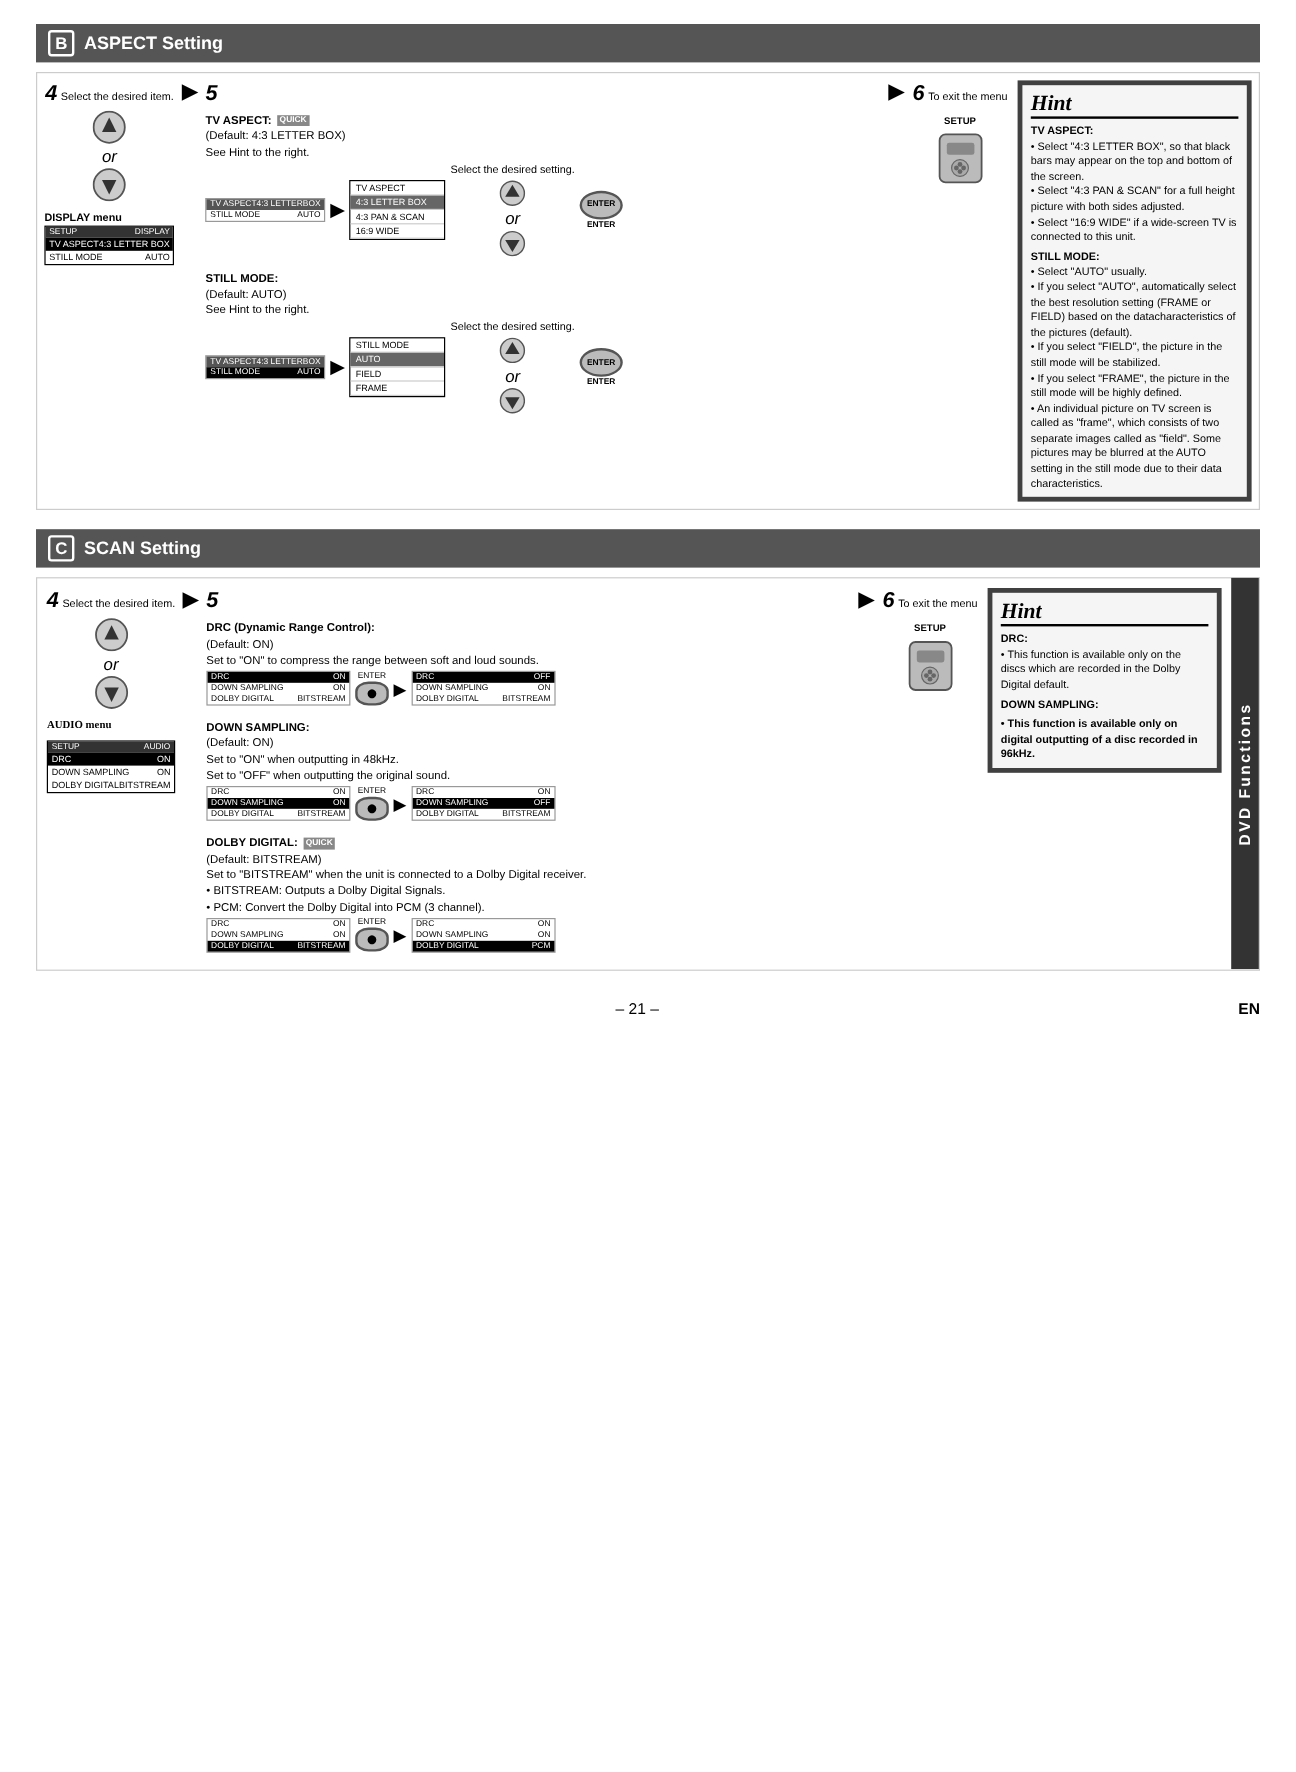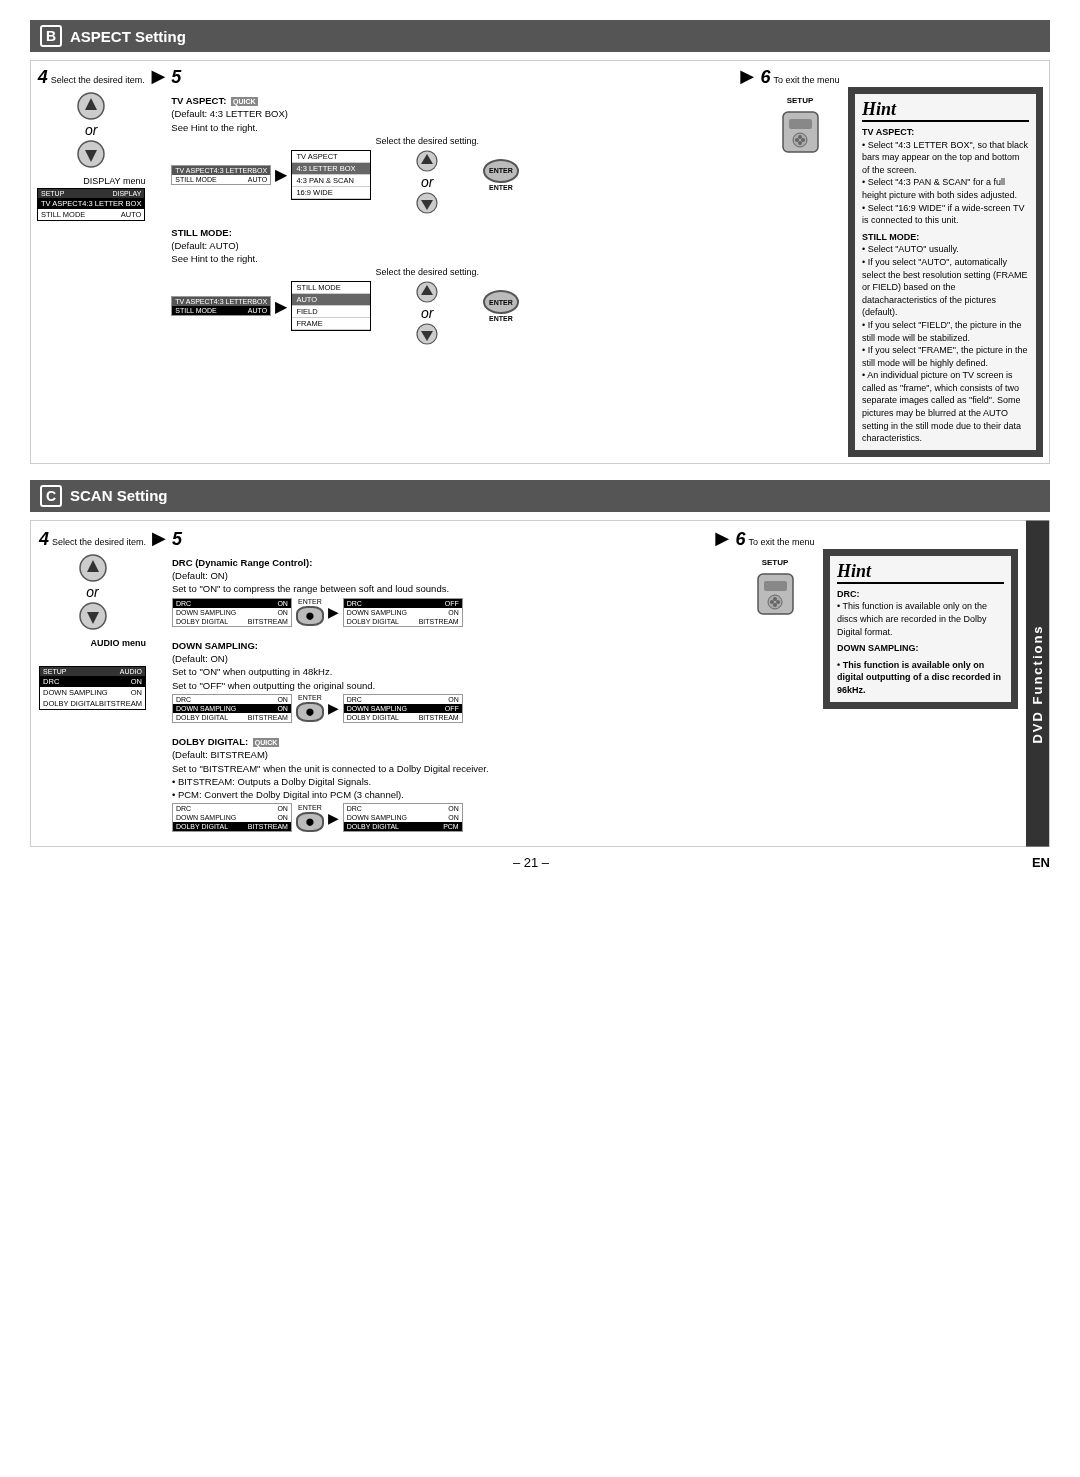--- a/index.html
+++ b/index.html
@@ -67,26 +67,25 @@
       justify-content: space-between;
       border-bottom: none;
     }
     .menu-mockup-row.selected {
       background: #000;
       color: #fff;
     }
 
     
     .hint-box {
-      border: 7px solid #404040;
+      border: 4px solid #404040;
       padding: 5px 7px;
       background: #f5f5f5;
       min-width: 160px;
       max-width: 195px;
-      margin-top: 20px;
     }
     .hint-title {
       font-size: 18px;
       font-style: italic;
       font-weight: bold;
       font-family: Georgia, serif;
       border-bottom: 2px solid #000;
       margin-bottom: 4px;
     }
     .hint-content {
@@ -322,21 +321,21 @@
       border: 1px solid #ccc;
       padding: 6px;
       margin-bottom: 4px;
     }
 
     
     .footer-row {
       display: flex;
       justify-content: center;
       align-items: center;
-      margin-top: 8px;
+      margin-top: 24px;
     }
   </style>
 </head>
 <body>
 
 <div class="content-area">
 
   <div>
     <div class="section-header">
       <span class="section-letter">B</span>
@@ -360,21 +359,21 @@
                 <polygon points="14,6 20,18 8,18" fill="#333"></polygon>
               </svg>
               <span class="or-text">or</span>
               <svg width="28" height="28" viewBox="0 0 28 28">
                 <circle cx="14" cy="14" r="13" fill="#ccc" stroke="#555" stroke-width="1.5"></circle>
                 <polygon points="14,22 20,10 8,10" fill="#333"></polygon>
               </svg>
             </div>
 
             <div style="margin-top:4px;">
-              <div style="font-size:9px;font-weight:normal;text-align:right;margin-bottom:2px;">DISPLAY menu</div>
+              <div style="font-size:9px;font-weight:bold;text-align:left;margin-bottom:2px;">DISPLAY menu</div>
               <div class="menu-mockup">
                 <div class="menu-mockup-header">
                   <span>SETUP</span>
                   <span>DISPLAY</span>
                 </div>
                 <div class="menu-mockup-row selected">
                   <span>TV ASPECT</span>
                   <span>4:3 LETTER BOX</span>
                 </div>
                 <div class="menu-mockup-row">
@@ -568,21 +567,21 @@
                   <polygon points="14,6 20,18 8,18" fill="#333"></polygon>
                 </svg>
                 <span class="or-text">or</span>
                 <svg width="28" height="28" viewBox="0 0 28 28">
                   <circle cx="14" cy="14" r="13" fill="#ccc" stroke="#555" stroke-width="1.5"></circle>
                   <polygon points="14,22 20,10 8,10" fill="#333"></polygon>
                 </svg>
               </div>
 
               <div style="margin-top:4px;">
-                <div style="font-size:9px;font-weight:bold;text-align:right;margin-bottom:18px;">AUDIO menu</div>
+                <div style="font-size:9px;font-weight:bold;text-align:left;margin-bottom:8px;font-family:Liberation Serif, serif;">AUDIO menu</div>
                 <div class="menu-mockup" style="min-width:105px;">
                   <div class="menu-mockup-header">
                     <span>SETUP</span>
                     <span>AUDIO</span>
                   </div>
                   <div class="menu-mockup-row selected">
                     <span>DRC</span>
                     <span>ON</span>
                   </div>
                   <div class="menu-mockup-row">
@@ -764,21 +763,21 @@
               </div>
             </div>
 
           </div>
 
           <div class="col-hint">
             <div class="hint-box">
               <div class="hint-title">Hint</div>
               <div class="hint-content">
                 <div class="hint-subtitle">DRC:</div>
-                <p>• This function is available only on the discs which are recorded in the Dolby Digital format.</p>
+                <p>• This function is available only on the discs which are recorded in the Dolby Digital default.</p>
                 <div class="hint-subtitle">DOWN SAMPLING:</div>
                 <p style="margin-top:4px;"><b><span>• This function is available only on digital outputting of a disc recorded in 96kHz.</span></b></p>
               </div>
             </div>
           </div>
 
         </div>
       </div>
 
       <div class="dvd-functions-sidebar">DVD Functions</div>

